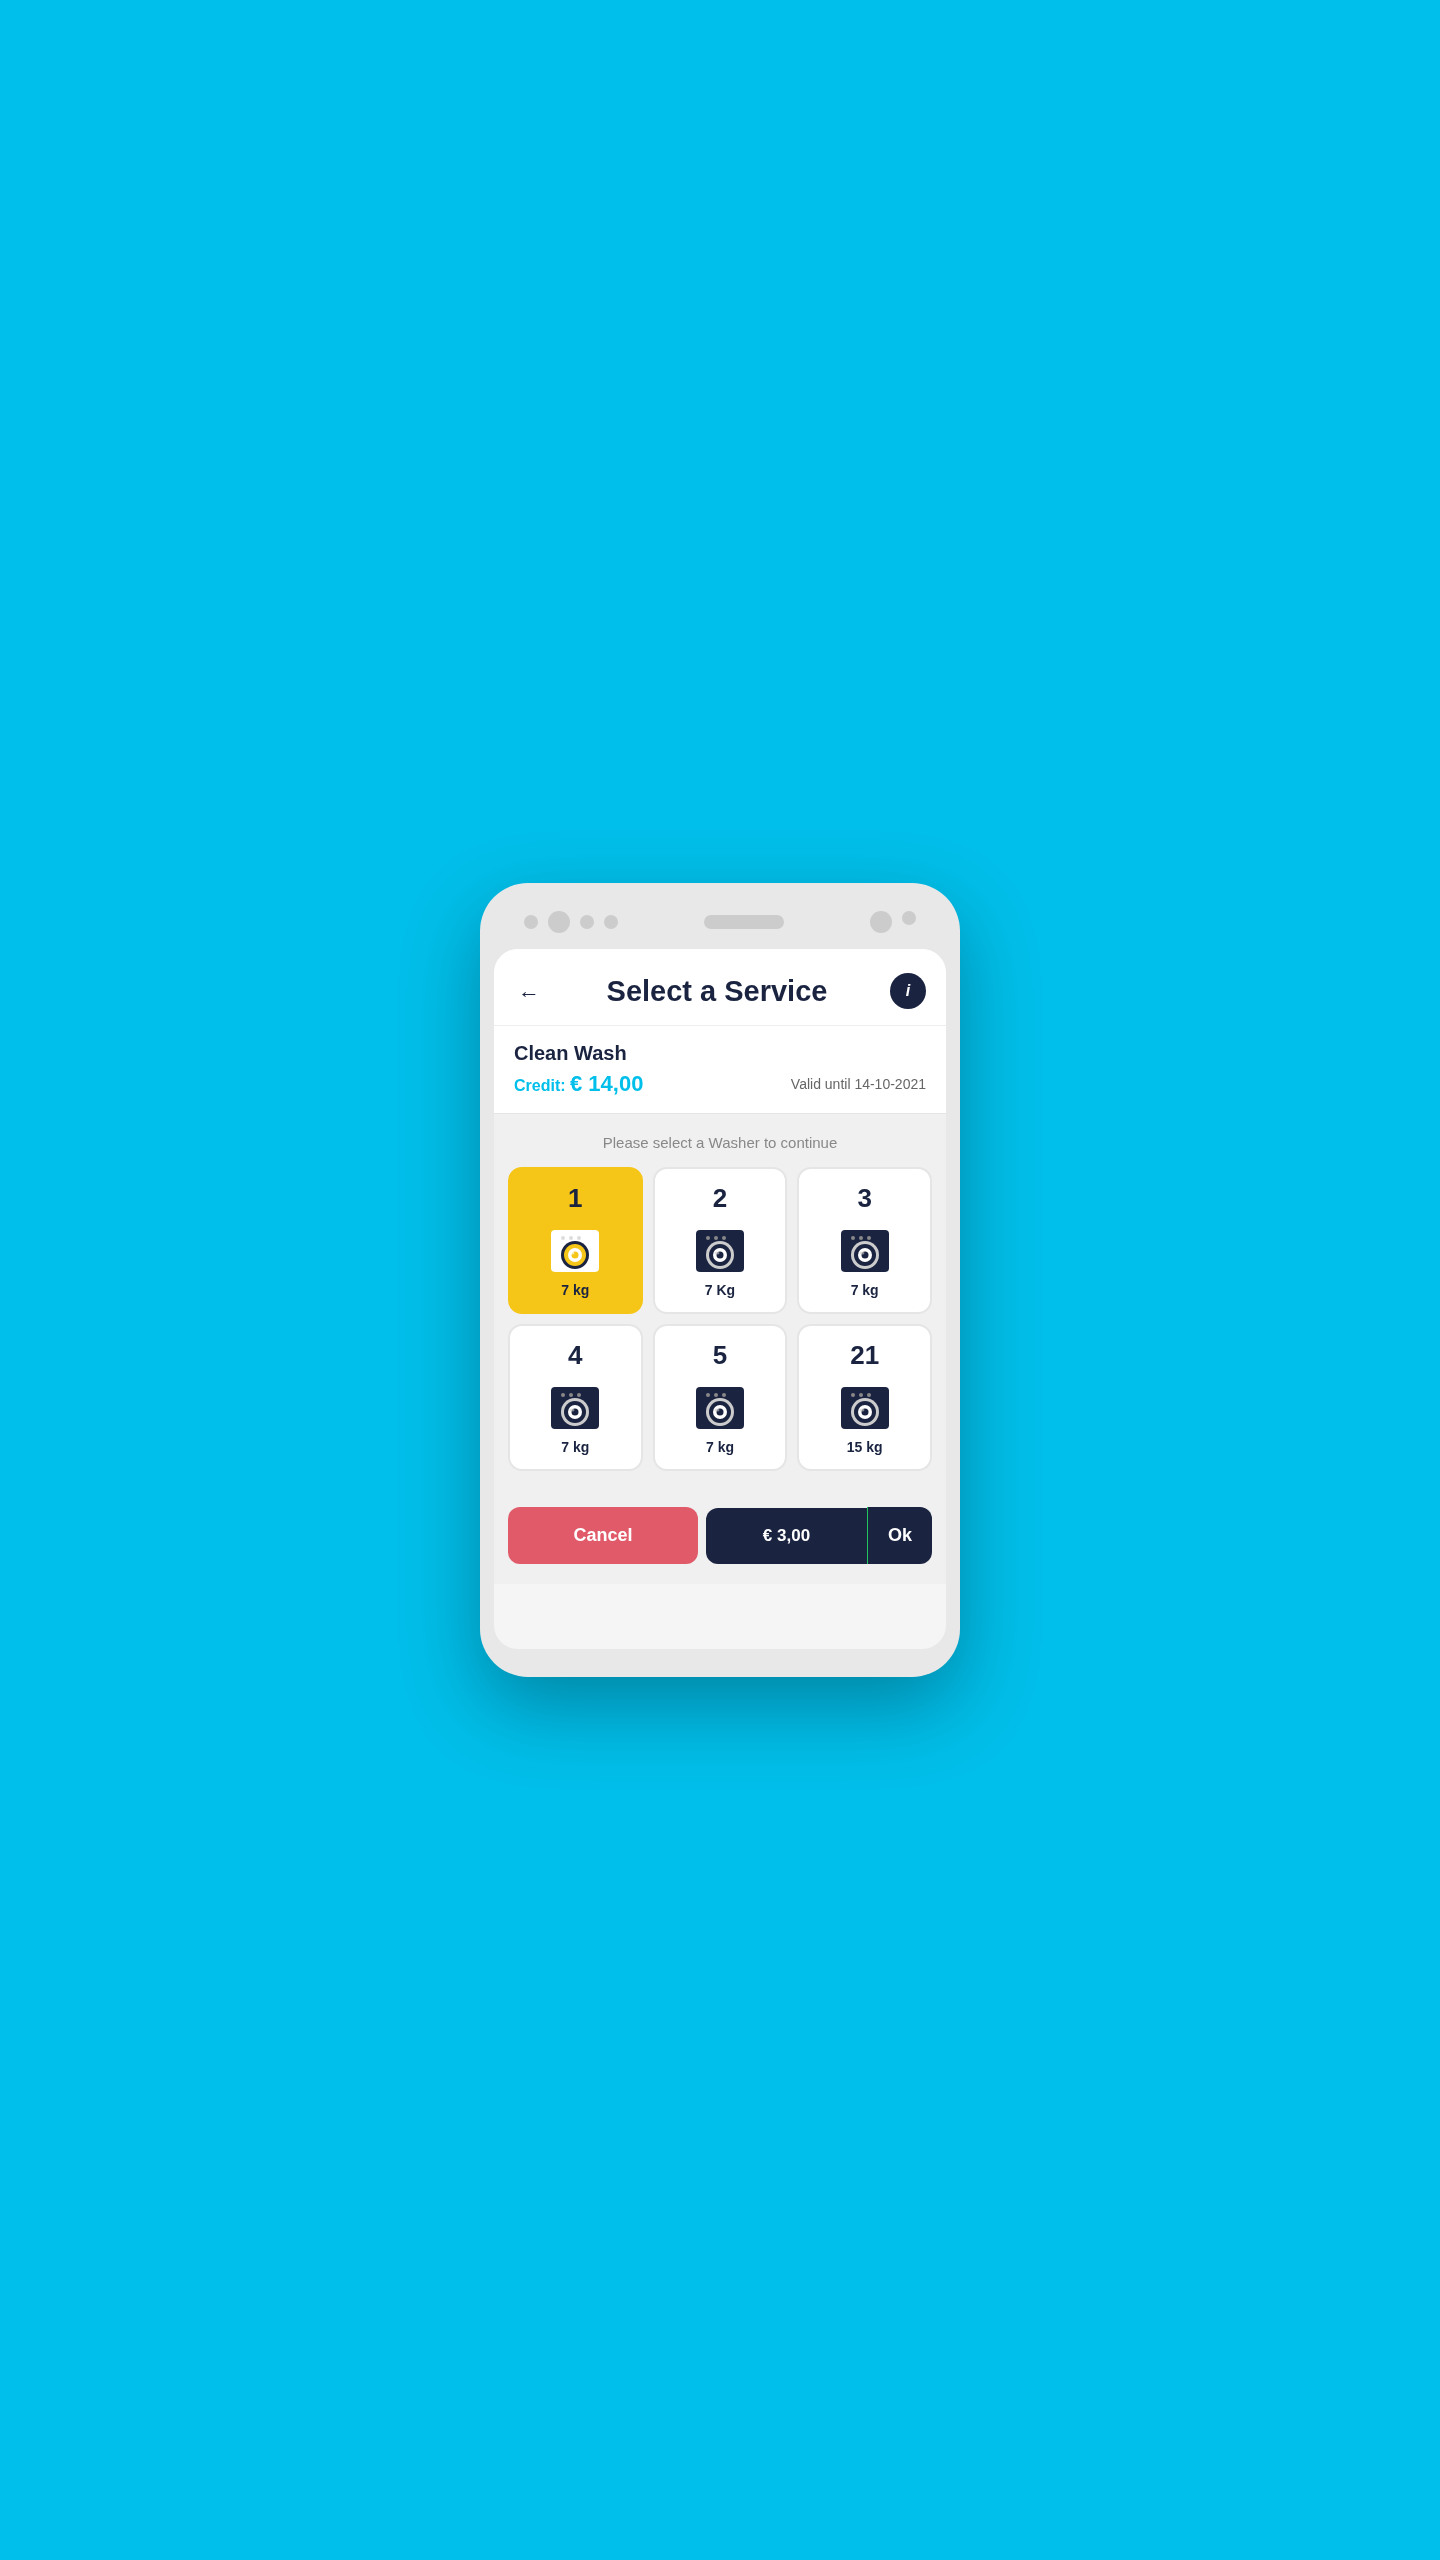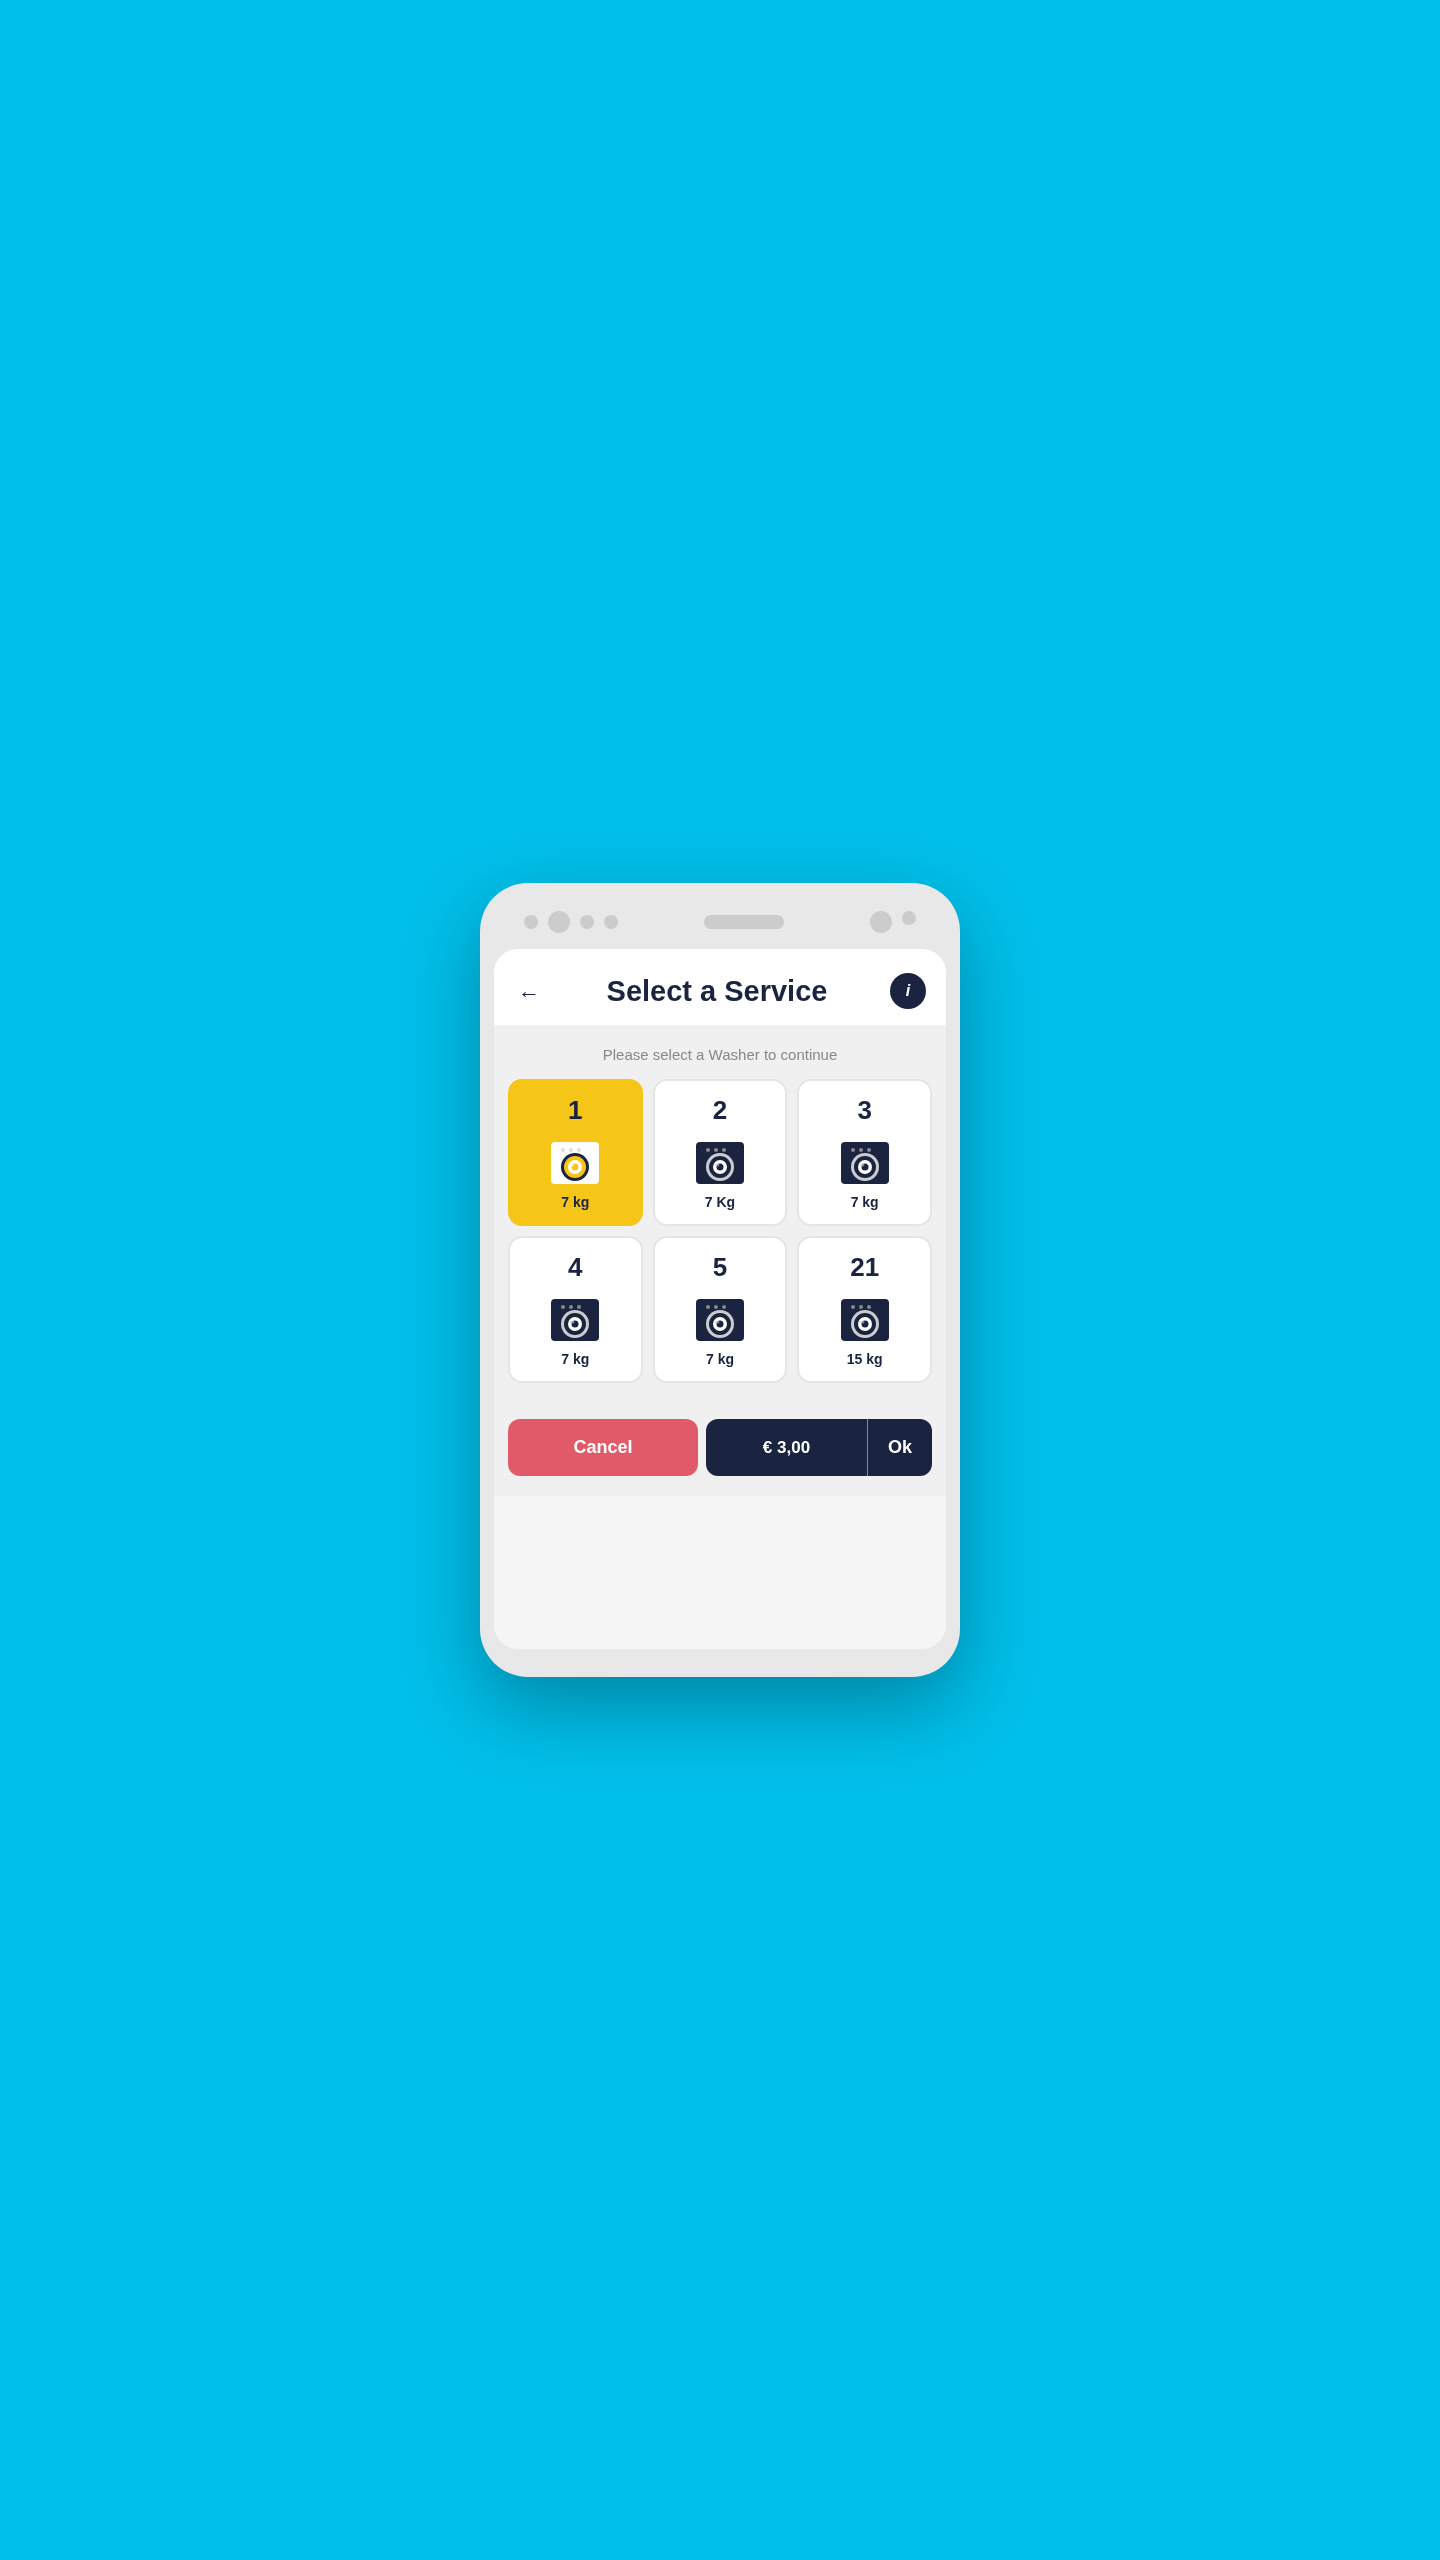--- a/index.html
+++ b/index.html
@@ -237,20 +237,21 @@
       font-weight: 600;
       color: #1a2340;
     }
 
     
     .bottom-bar {
       background: #f0f0f0;
       padding: 16px 14px 20px;
       display: flex;
       gap: 0;
+      align-items: center;
     }
 
     .cancel-btn {
       background: #e05a6a;
       color: #fff;
       border: none;
       border-radius: 12px;
       padding: 18px 24px;
       font-size: 18px;
       font-weight: 700;
@@ -302,20 +303,30 @@
   </div>
 
   <div class="phone-screen">
 
     <div class="header">
       <button class="back-btn">←</button>
       <span class="header-title">Select a Service</span>
       <div class="info-btn">i</div>
     </div>
 
+    <div class="service-info">
+      <div class="service-name">Clean Wash</div>
+      <div class="credit-row">
+        <div>
+          <span class="credit-label">Credit:</span>
+          <span class="credit-amount">€ 14,00</span>
+        </div>
+        <span class="valid-until">Valid until 14-10-2021</span>
+      </div>
+    </div>
 
 
     <div class="grid-area">
       <div class="grid-instruction">Please select a Washer to continue</div>
 
       <div class="washer-grid" id="washer-grid">
       <div class="washer-card selected">
       <div class="washer-number">1</div>
       <svg class="washer-icon" viewBox="0 0 56 56">
 

